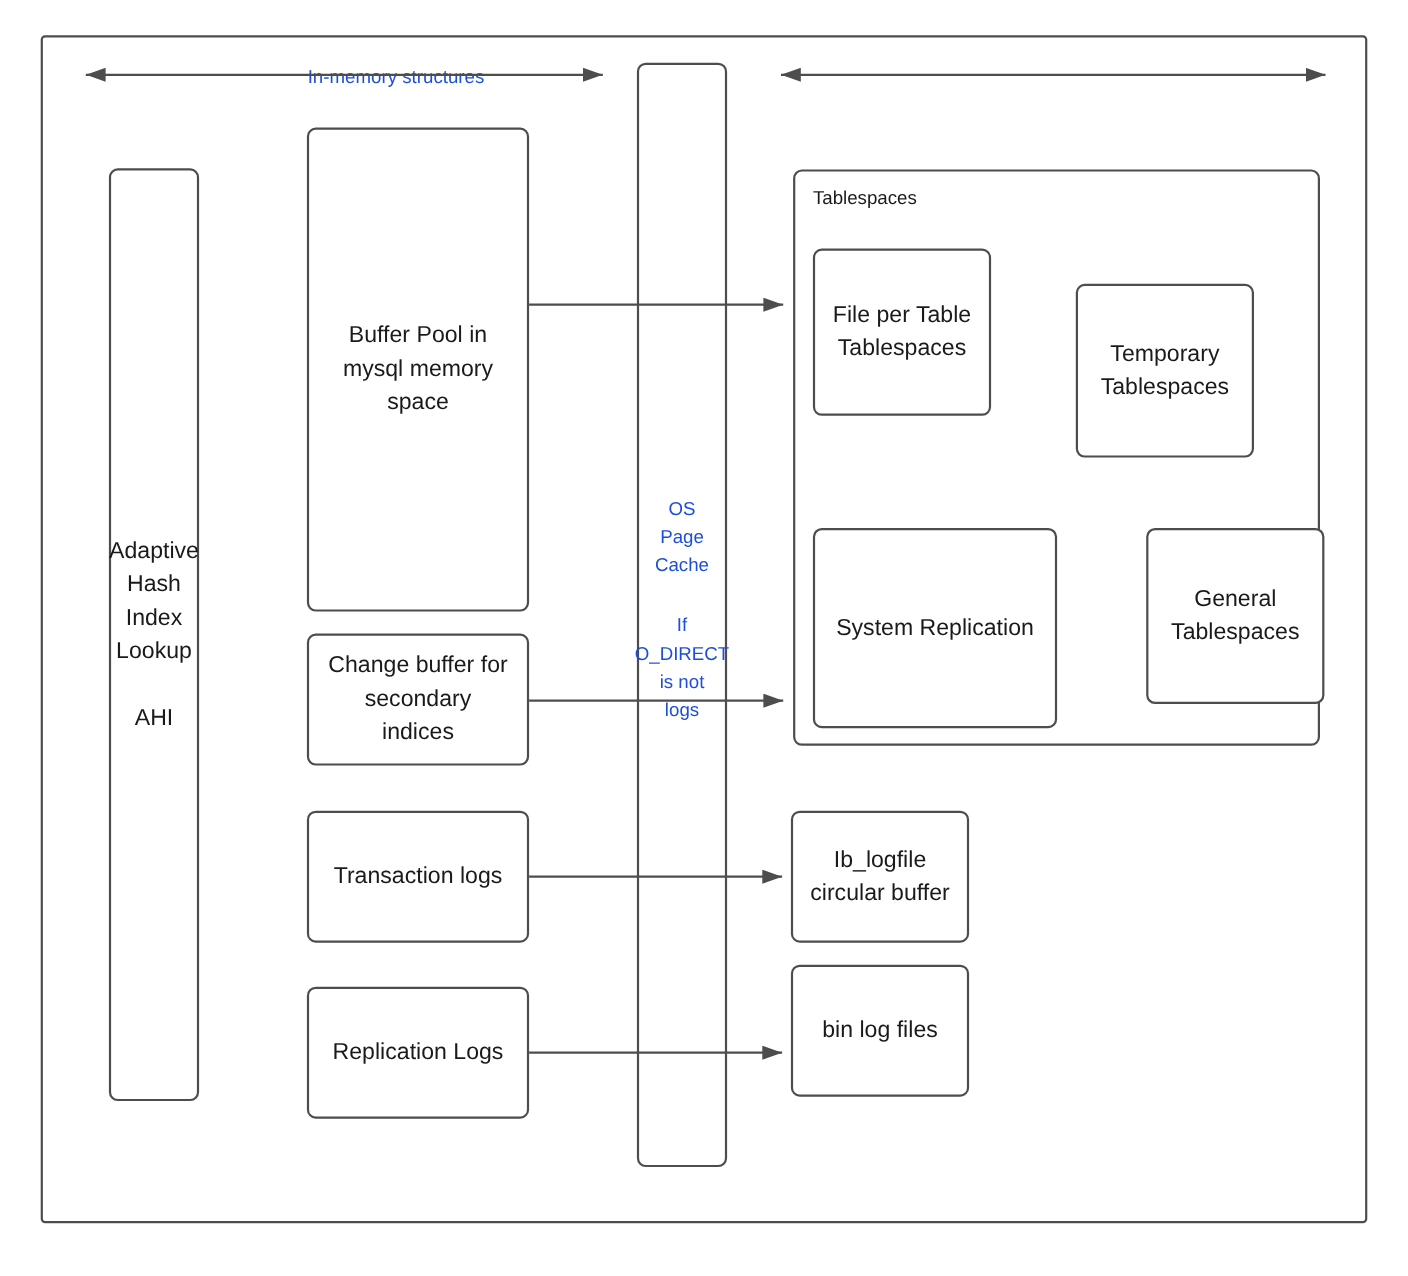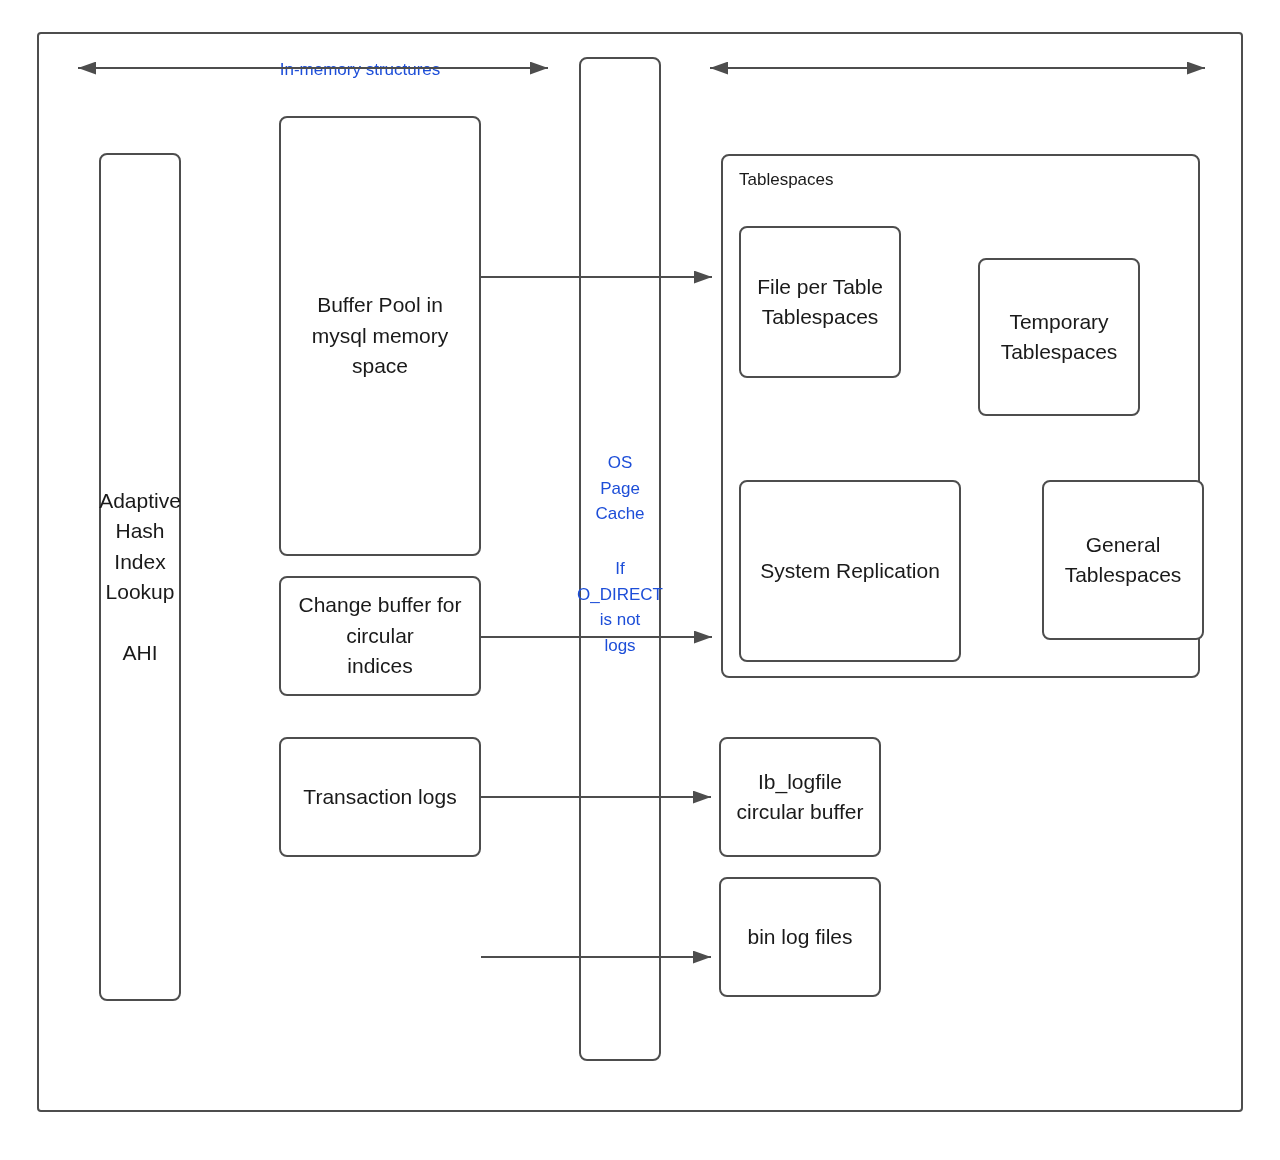--- a/index.html
+++ b/index.html
@@ -73,25 +73,26 @@
 Index
 Lookup
 
 AHI</div>
 
   <div class="box" style="left:279px; top:116px; width:202px; height:440px;">Buffer Pool in
 mysql memory
 space</div>
 
   <div class="box" style="left:279px; top:576px; width:202px; height:120px;">Change buffer for
-circular
+secondary
 indices</div>
 
   <div class="box" style="left:279px; top:737px; width:202px; height:120px;">Transaction logs</div>
 
+  <div class="box" style="left:279px; top:897px; width:202px; height:120px;">Replication Logs</div>
 
   <div class="box" style="left:579px; top:57px; width:82px; height:1004px;"></div>
 
   <div class="plain-text" style="left:579px; top:450px; width:82px;">OS
 Page
 Cache</div>
 
   <div class="plain-text" style="left:569px; top:556px; width:102px;">If
 O_DIRECT
 is not

